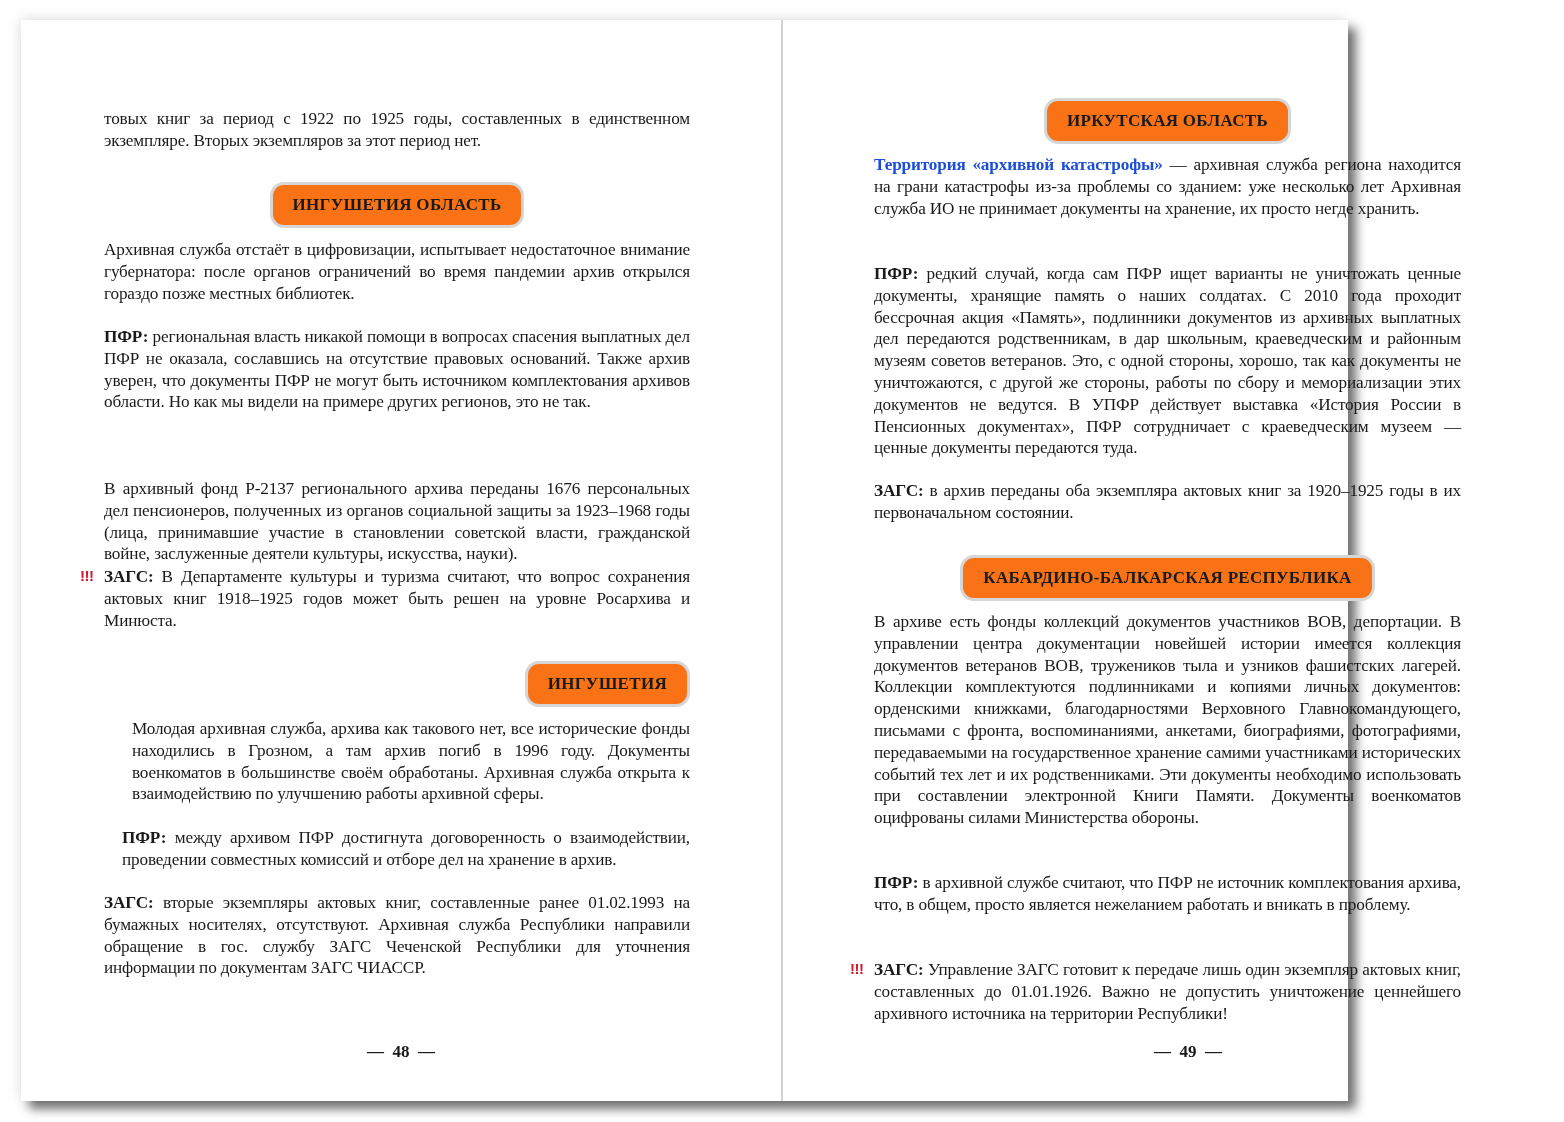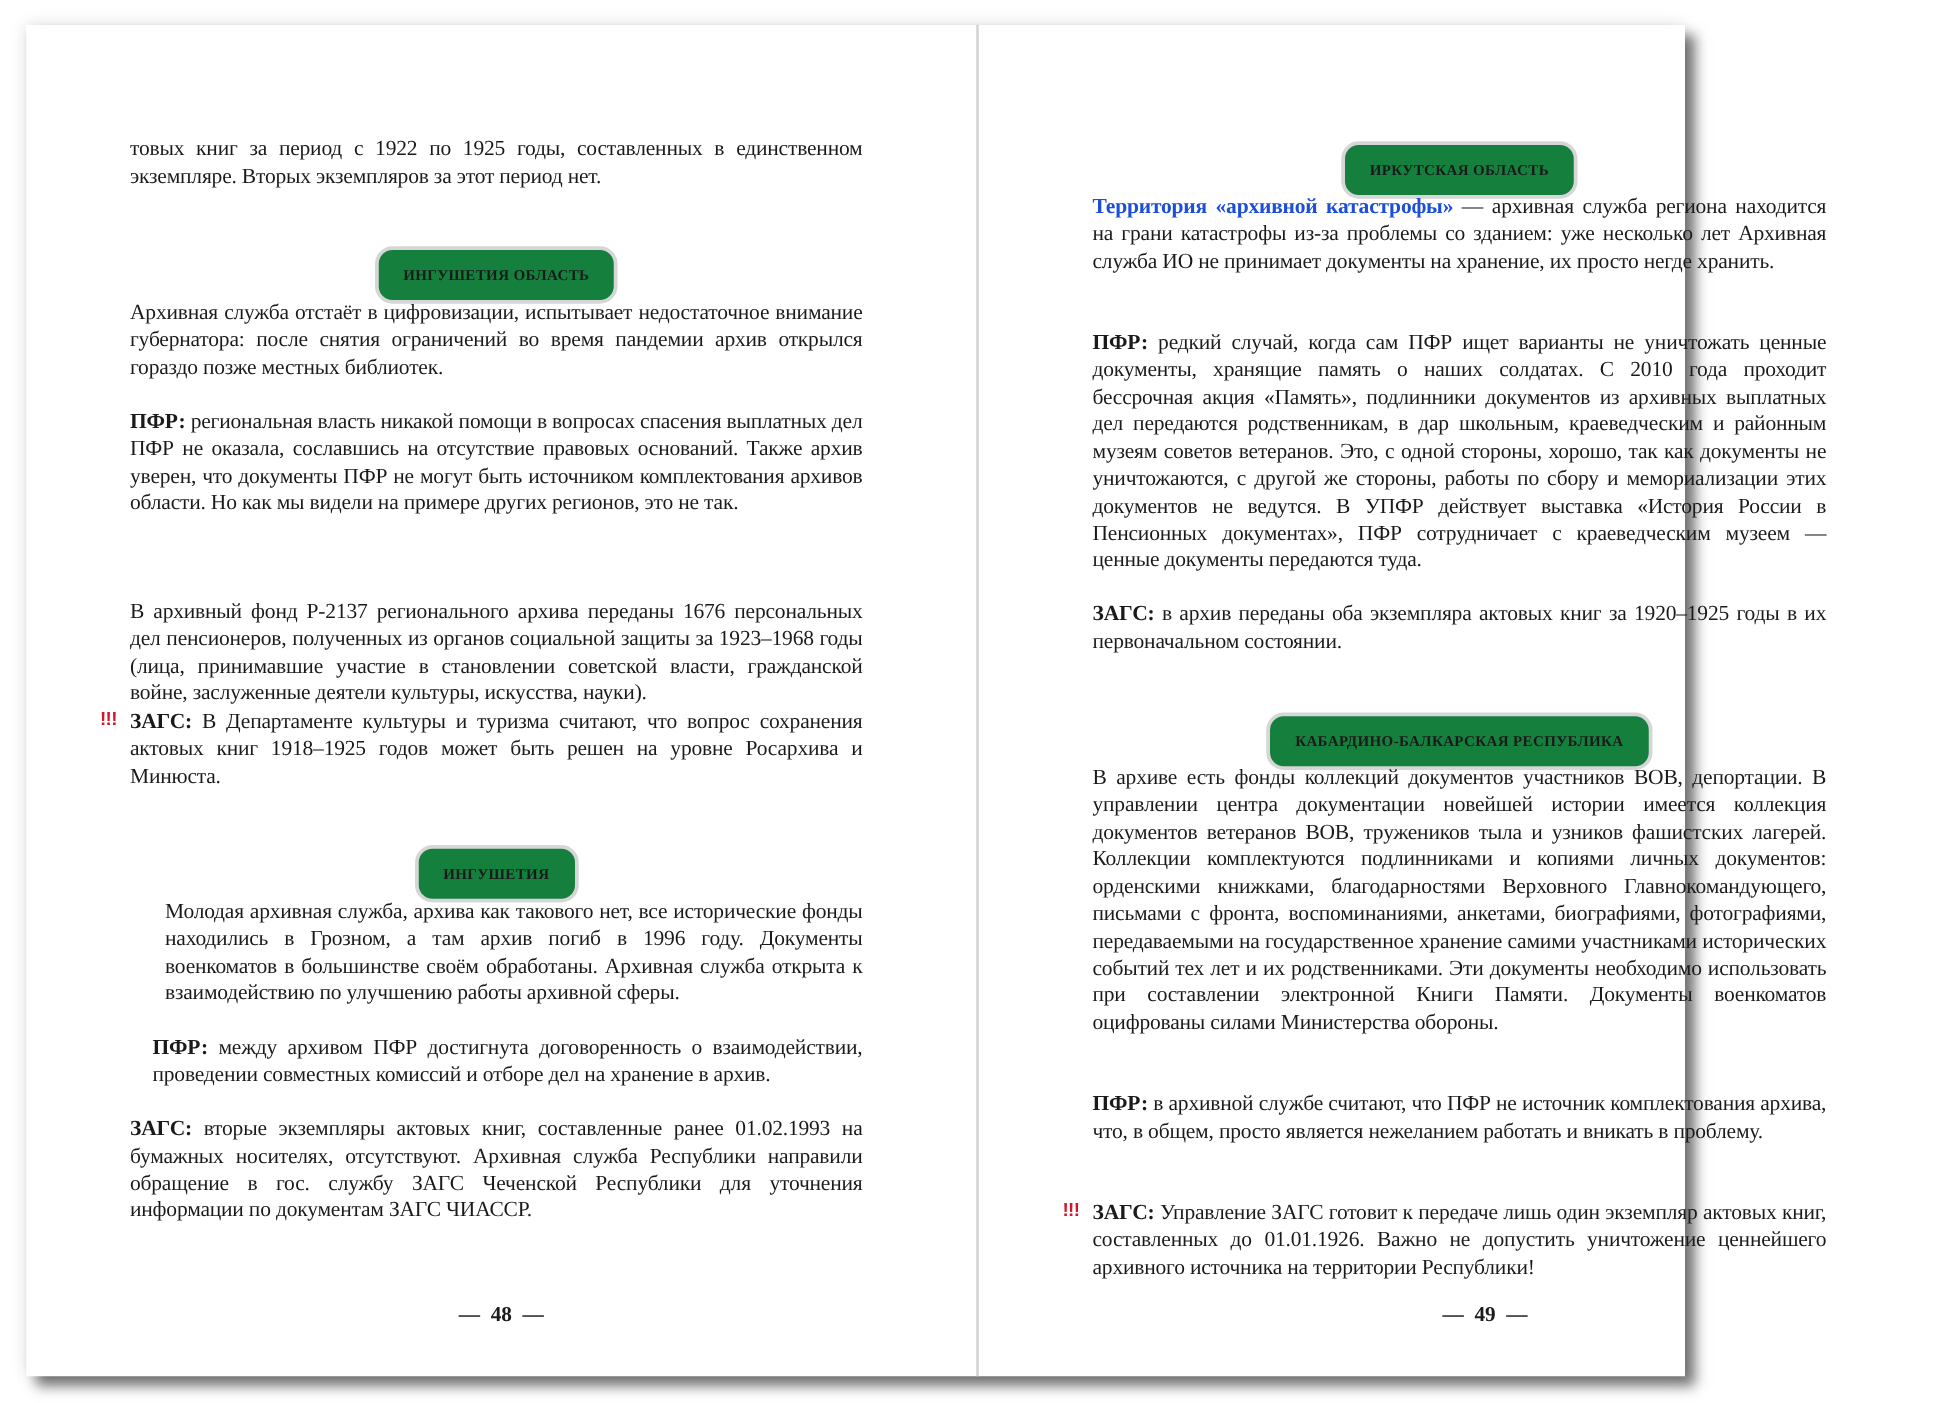--- a/index.html
+++ b/index.html
@@ -14,51 +14,51 @@
   .page.right { left:762px; width:760px; }
   .content { position:absolute; top:0; }
   .page.left .content { left:83px; width:586px; }
   .page.right .content { left:91px; width:587px; }
   p.para { margin:0; font-size:17.2px; line-height:21.8px; text-align:justify;
            hyphens:manual; letter-spacing:-0.15px; }
   p.para b { font-weight:bold; }
   .hdr-wrap { text-align:center; }
   .hdr { display:inline-block; border:3px solid #d6d6d6; border-radius:14px;
          padding:0 20px; height:40px; line-height:40px;
-         font-size:12px; font-weight:bold; letter-spacing:0.3px; background:#15803d;margin-top:15px; }
+         font-size:17px; font-weight:bold; letter-spacing:0.3px; background:#f97316; }
   .red { color:#1d4ed8; font-weight:bold; }
   .mark { position:absolute; color:#d4152b; font-weight:bold; font-size:15px;
           font-family:"Liberation Sans","DejaVu Sans",sans-serif; letter-spacing:-0.5px; }
   .pnum { position:absolute; top:1022px; font-weight:bold; font-size:17px; text-align:center; width:100%; left:0; }
   .abs { position:absolute; left:0; right:0; }
 </style>
 </head>
 <body>
 
 <div class="spread">
 
   <div class="page left">
     <div class="content">
 
       <p class="para abs" style="top:88px;">товых книг за период с 1922 по 1925 годы, составленных в единственном экземпляре. Вторых экземпляров за этот период нет.</p>
 
       <div class="hdr-wrap abs" style="top:162px;">
         <span class="hdr">ИНГУШЕТИЯ ОБЛАСТЬ</span>
       </div>
 
-      <p class="para abs" style="top:219px;">Архивная служба отстаёт в цифровизации, испытывает недостаточное внимание губернатора: после снятия ограничений во время пандемии архив открылся гораздо позже местных библиотек.</p>
+      <p class="para abs" style="top:219px;">Архивная служба отстаёт в цифровизации, испытывает недостаточное внимание губернатора: после органов ограничений во время пандемии архив открылся гораздо позже местных библиотек.</p>
 
       <p class="para abs" style="top:306px;"><b>ПФР:</b><span> региональная власть никакой помощи в вопросах спасения выплатных дел ПФР не оказала, сославшись на отсутствие правовых оснований. Также архив уверен, что документы ПФР не могут быть источником комплектования архивов области. Но как мы видели на примере других регионов, это не так.</span></p>
 
       <p class="para abs" style="top:458px;">В архивный фонд Р-2137 регионального архива переданы 1676 персональных дел пенсионеров, полученных из органов социальной защиты за 1923–1968 годы (лица, принимавшие участие в становлении советской власти, гражданской войне, заслуженные деятели культуры, искусства, науки).</p>
 
       <span class="mark" style="left:-24px; top:547px;">!!!</span>
       <p class="para abs" style="top:546px;"><b>ЗАГС:</b><span> В Департаменте культуры и туризма считают, что вопрос сохранения актовых книг 1918–1925 годов может быть решен на уровне Росархива и Минюста.</span></p>
 
-      <div class="hdr-wrap abs" style="top:641px;">
+      <div class="hdr-wrap abs" style="top:641px;text-align:right;">
         <span class="hdr">ИНГУШЕТИЯ</span>
       </div>
 
       <p class="para abs" style="top:698px;margin-left:28px;">Молодая архивная служба, архива как такового нет, все исторические фонды находились в Грозном, а там архив погиб в 1996 году. Документы военкоматов в большинстве своём обработаны. Архивная служба открыта к взаимодействию по улучшению работы архивной сферы.</p>
 
       <p class="para abs" style="top:807px;margin-left:18px;"><b>ПФР:</b><span> между архивом ПФР достигнута договоренность о взаимодействии, проведении совместных комиссий и отборе дел на хранение в архив.</span></p>
 
       <p class="para abs" style="top:872px;"><b>ЗАГС:</b><span> вторые экземпляры актовых книг, составленные ранее 01.02.1993 на бумажных носителях, отсутствуют. Архивная служба Республики направили обращение в гос. службу ЗАГС Чеченской Республики для уточнения информации по документам ЗАГС ЧИАССР.</span></p>
     </div>
 

